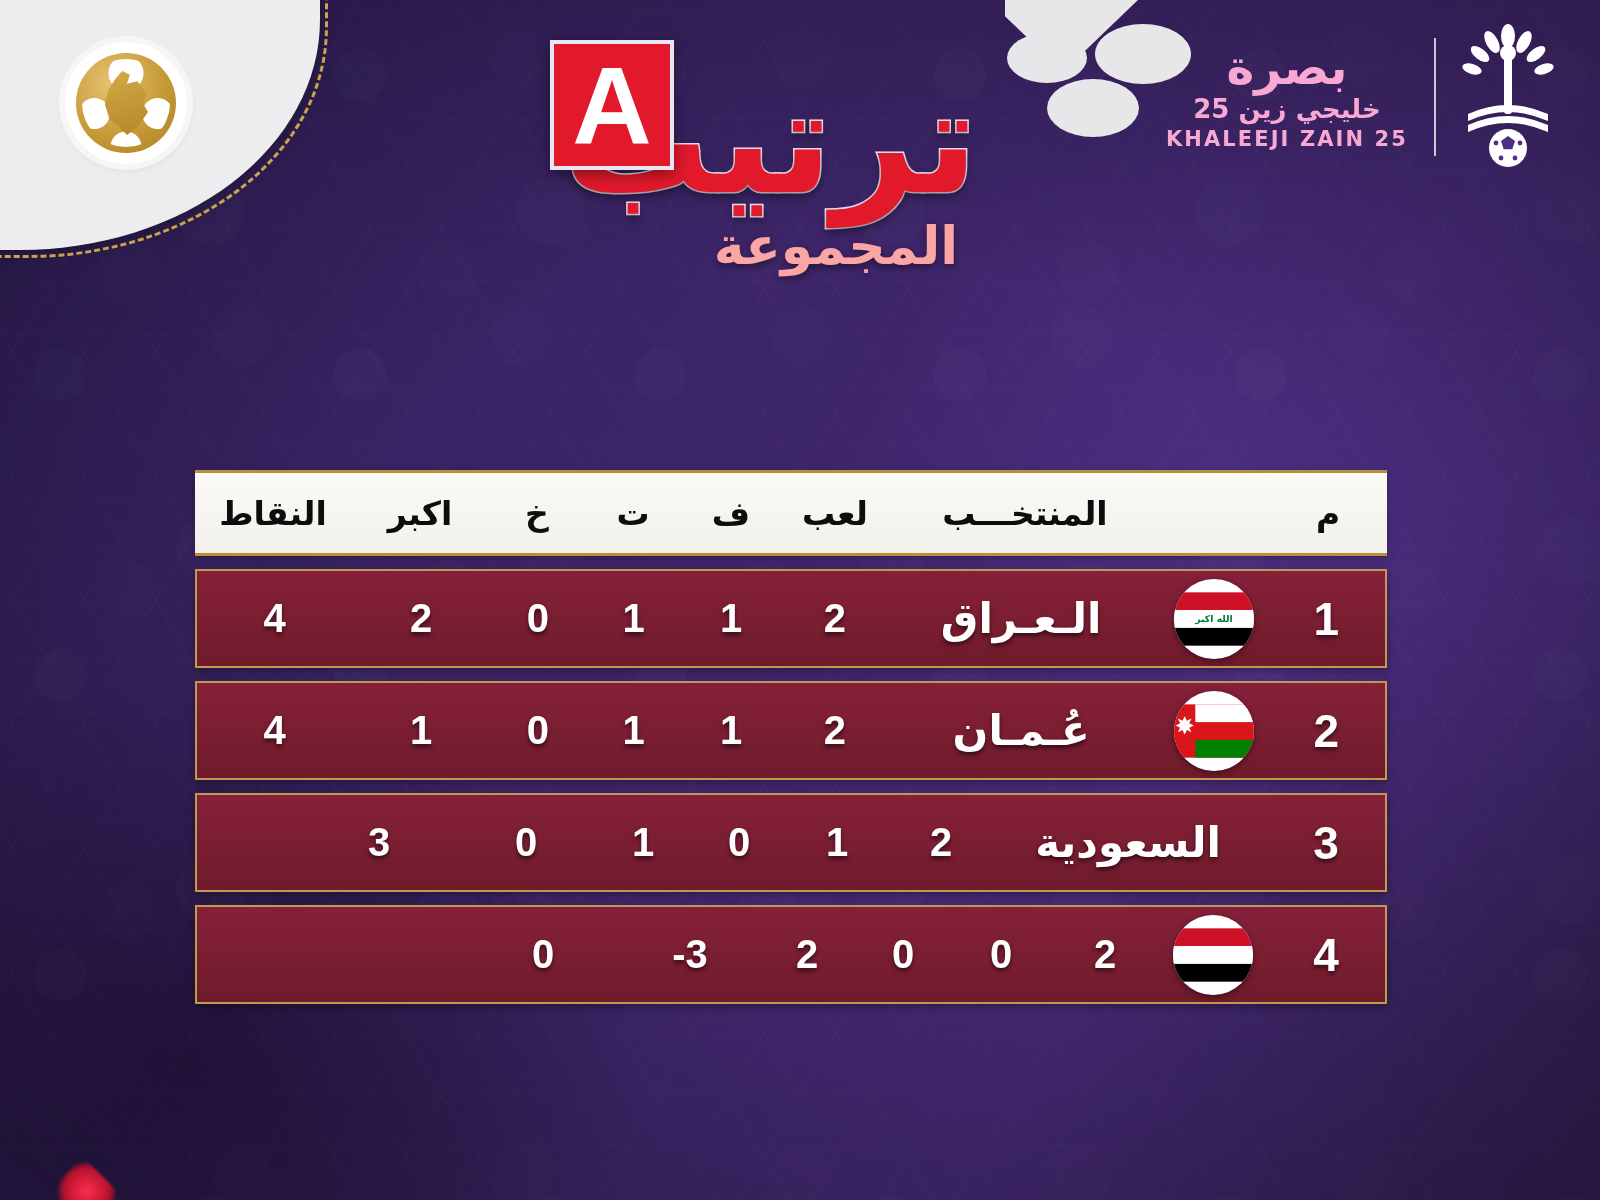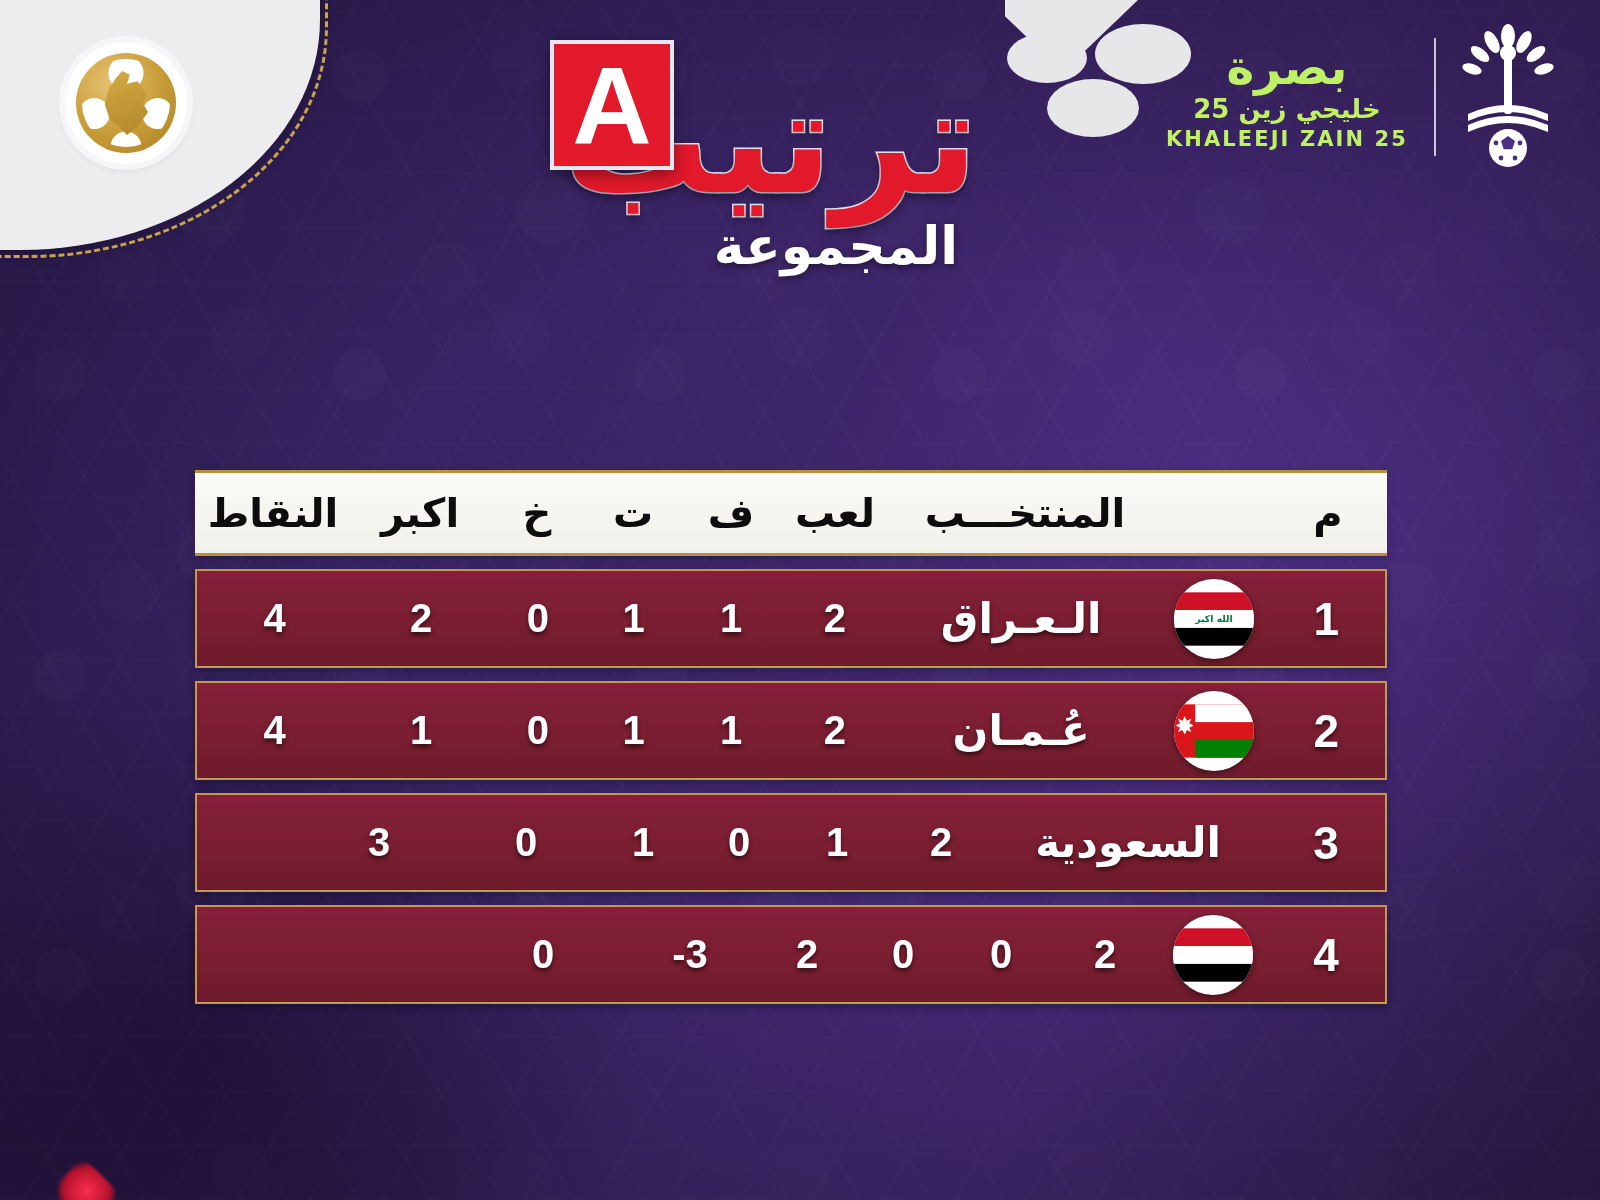--- a/index.html
+++ b/index.html
@@ -94,21 +94,21 @@
 
   
   .brand {
     position: absolute; right: 46px; top: 22px;
     display: flex; align-items: center; gap: 26px;
     direction: rtl;
   }
   .ksa-mark { width: 92px; height: 150px; position: relative; }
   .ksa-mark svg { width: 100%; height: 100%; display:block; }
   .brand-divider { width: 2px; height: 118px; background: rgba(255,255,255,.75); }
-  .brand-text { text-align: center; color: #bef264; line-height: 1; }
+  .brand-text { text-align: center; color: #f9a8d4; line-height: 1; }
   .brand-ar1 { font-size: 47px; font-weight: 700; letter-spacing: 1px; margin-bottom: 5px; }
   .brand-ar2 { font-size: 26px; font-weight: 700; letter-spacing: 1px; margin-bottom: 7px; }
   .brand-en { font-size: 21px; font-weight: 700; letter-spacing: 2.1px; direction: ltr; }
 
   .diamonds { position: absolute; left: 1005px; top: -64px; width: 200px; height: 205px; }
   .diamonds svg { width:100%; height:100%; display:block; }
 
   
   .title-wrap {
     position: absolute; left: 388px; top: 24px;
@@ -131,42 +131,42 @@
     border: 4px solid #e9e6f4;
     display: flex; align-items: center; justify-content: center;
     box-shadow: 0 5px 14px rgba(0,0,0,.40);
   }
   .group-letter span {
     color: #fff; font-size: 110px; font-weight: 700; line-height: 1;
     font-family: "Liberation Sans", sans-serif;
   }
   .title-sub {
     position: absolute; right: 30px; bottom: 6px;
-    font-size: 52px; font-weight: 700; color: #ffffff;
+    font-size: 52px; font-weight: 700; color: #fca5a5;
     text-shadow: 0 3px 7px rgba(0,0,0,.42);
     letter-spacing: -1px;
   }
 
   
   .table {
     position: absolute; left: 195px; top: 470px;
     width: 1192px;
   }
   .t-head {
     position: relative;
     height: 86px;
     background: linear-gradient(180deg,#fbfaf7 0%, #f2f0ea 100%);
     border-top: 3px solid #b8903c;
     border-bottom: 3px solid #b8903c;
     display: flex; align-items: center;
     direction: rtl;
     box-shadow: 0 2px 7px rgba(0,0,0,.25);
   }
   .t-head .cell {
-    color: #0d0d0d; font-weight: 700; font-size: 40px;
+    color: #0d0d0d; font-weight: 700; font-size: 33px;
     text-align: center;
     white-space: nowrap;
   }
   .row-gap { height: 13px; }
 
   .t-row {
     position: relative;
     height: 99px;
     background: linear-gradient(180deg,#85203a 0%, #7a1e31 55%, #6e1b2c 100%);
     border: 2px solid #c19a4e;

